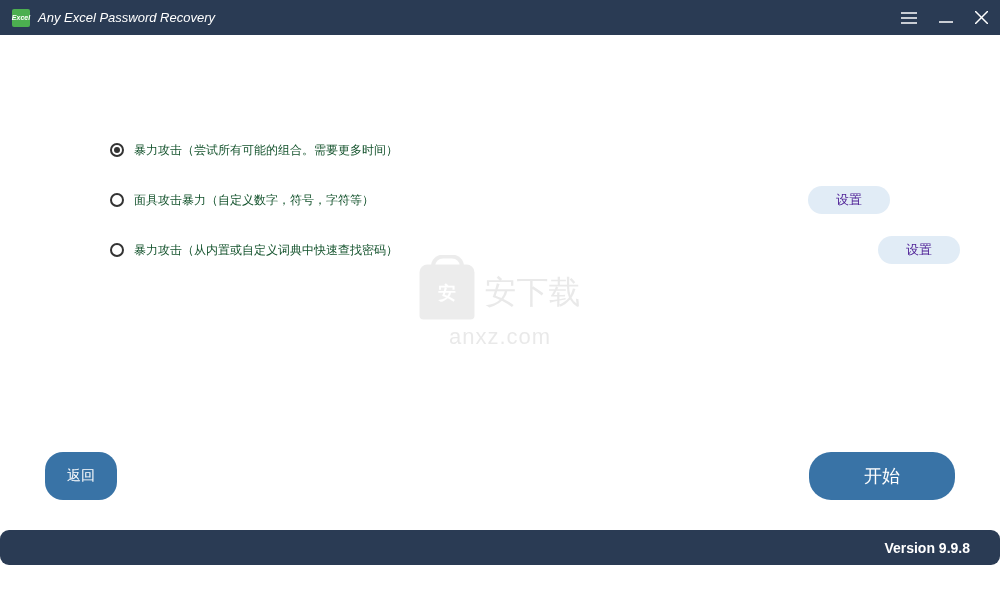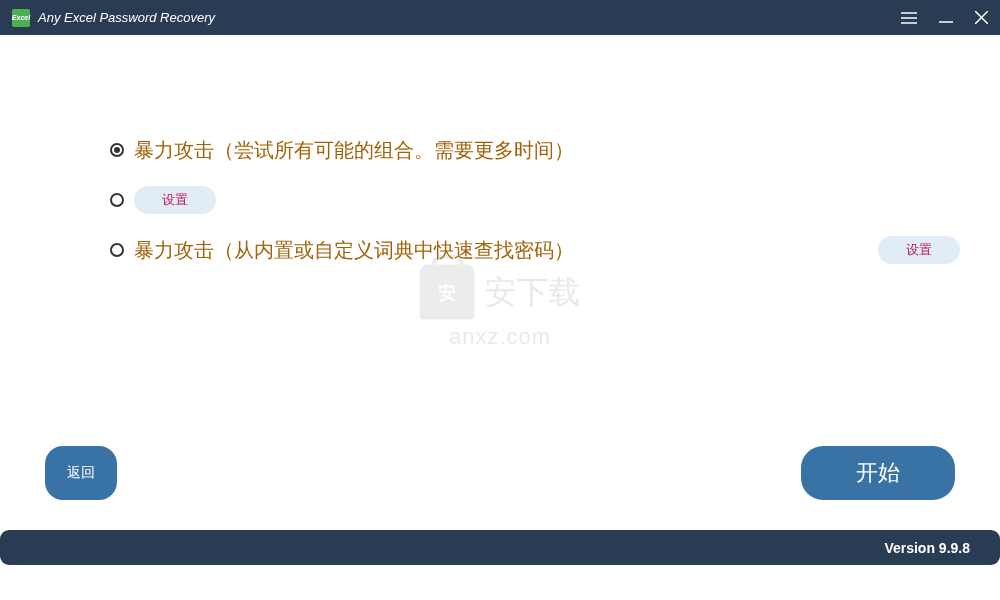--- a/index.html
+++ b/index.html
@@ -76,31 +76,31 @@
       cursor: pointer;
     }
     .radio-circle.selected::after {
       content: '';
       width: 6px;
       height: 6px;
       background: #333;
       border-radius: 50%;
     }
     .option-label {
-      font-size: 20px;
-      color: #a16207;
+      font-size: 12px;
+      color: #14532d;
       flex: 1;
     }
     .settings-btn {
       background: #e1ecf6;
       border: none;
       border-radius: 14px;
       padding: 5px 28px;
       font-size: 13px;
-      color: #be185d;
+      color: #4c1d95;
       cursor: pointer;
       font-family: inherit;
     }
     .settings-btn.offset {
       margin-right: -70px;
     }
     .watermark {
       position: absolute;
       left: 50%;
       top: 55%;
@@ -173,21 +173,21 @@
       font-size: 14px;
       cursor: pointer;
       font-family: inherit;
     }
     .start-btn {
       background: #3973a6;
       color: #fff;
       border: none;
       border-radius: 22px;
       padding: 12px 55px;
-      font-size: 22px;
+      font-size: 18px;
       cursor: pointer;
       font-family: Liberation Sans, sans-serif;
     }
     .footer {
       height: 35px;
       background: #2a3b54;
       color: #fff;
       display: flex;
       align-items: center;
       justify-content: flex-end;
@@ -226,20 +226,21 @@
 </div>
 
 <div class="main-content">
   <div class="option-row">
     <div class="radio-circle selected"></div>
     <div class="option-label">暴力攻击（尝试所有可能的组合。需要更多时间）</div>
   </div>
 
   <div class="option-row">
     <div class="radio-circle"></div>
+    <div class="option-label">面具攻击暴力（自定义数字，符号，字符等）</div>
     <button class="settings-btn">设置</button>
   </div>
 
   <div class="option-row">
     <div class="radio-circle"></div>
     <div class="option-label">暴力攻击（从内置或自定义词典中快速查找密码）</div>
     <button class="settings-btn offset">设置</button>
   </div>
 
   <div class="watermark">

